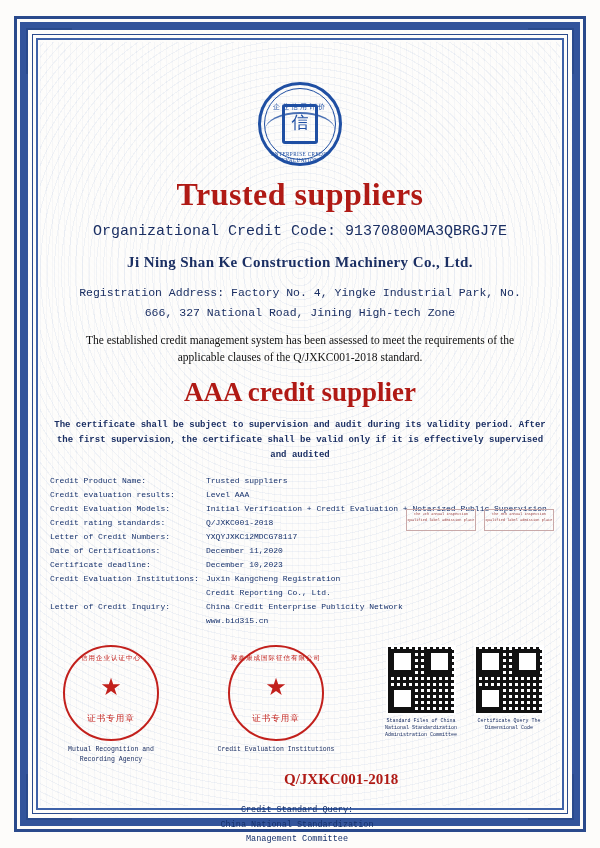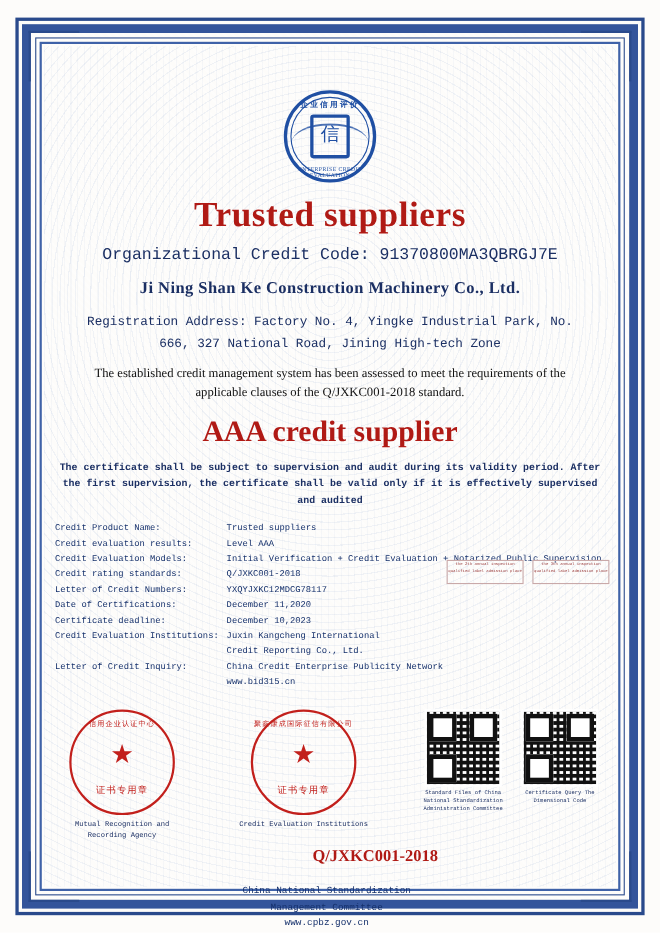--- a/index.html
+++ b/index.html
@@ -105,25 +105,24 @@
     width: 30px; height: 34px;
     border: 3px solid #1f4fa3;
     border-radius: 3px;
     color: #1f4fa3;
     font-size: 17px;
     line-height: 30px;
     font-family: "DejaVu Serif", serif;
   }
   .emblem-top-text {
     position: absolute;
-    top: 8px; left: 0; right: 0;
+    top: 20px; left: 0; right: 0;
     font-size: 7px;
     color: #1f4fa3;
     letter-spacing: 2px;
-    font-weight: bold;
   }
   .emblem-bottom-text {
     position: absolute;
     bottom: 3px; left: 0; right: 0;
     font-size: 5.2px;
     color: #1f4fa3;
     letter-spacing: 0.4px;
   }
   .emblem-wings {
     position: absolute;
@@ -390,21 +389,21 @@
           <tr>
             <td class="label">Date of Certifications:</td>
             <td class="value">December 11,2020</td>
           </tr>
           <tr>
             <td class="label">Certificate deadline:</td>
             <td class="value">December 10,2023</td>
           </tr>
           <tr>
             <td class="label">Credit Evaluation Institutions:</td>
-            <td class="value">Juxin Kangcheng International</td>
+            <td class="value">Juxin Kangcheng Registration</td>
           </tr>
           <tr>
             <td class="label"></td>
             <td class="value">Credit Reporting Co., Ltd.</td>
           </tr>
           <tr>
             <td class="label">Letter of Credit Inquiry:</td>
             <td class="value">China Credit Enterprise Publicity Network</td>
           </tr>
           <tr>
@@ -453,19 +452,20 @@
           <div class="qr-caption">Certificate Query The Dimensional Code</div>
         </div>
       </div>
     </div>
 
     <div class="footer-row">
       <div class="std-code">Q/JXKC001-2018</div>
     </div>
 
     <div class="issuer">
+      <div>Credit Standard Query:</div>
       <div>China National Standardization</div>
       <div>Management Committee</div>
       <div>www.cpbz.gov.cn</div>
     </div>
 
   </div>
 </div>
 
 </body></html>

